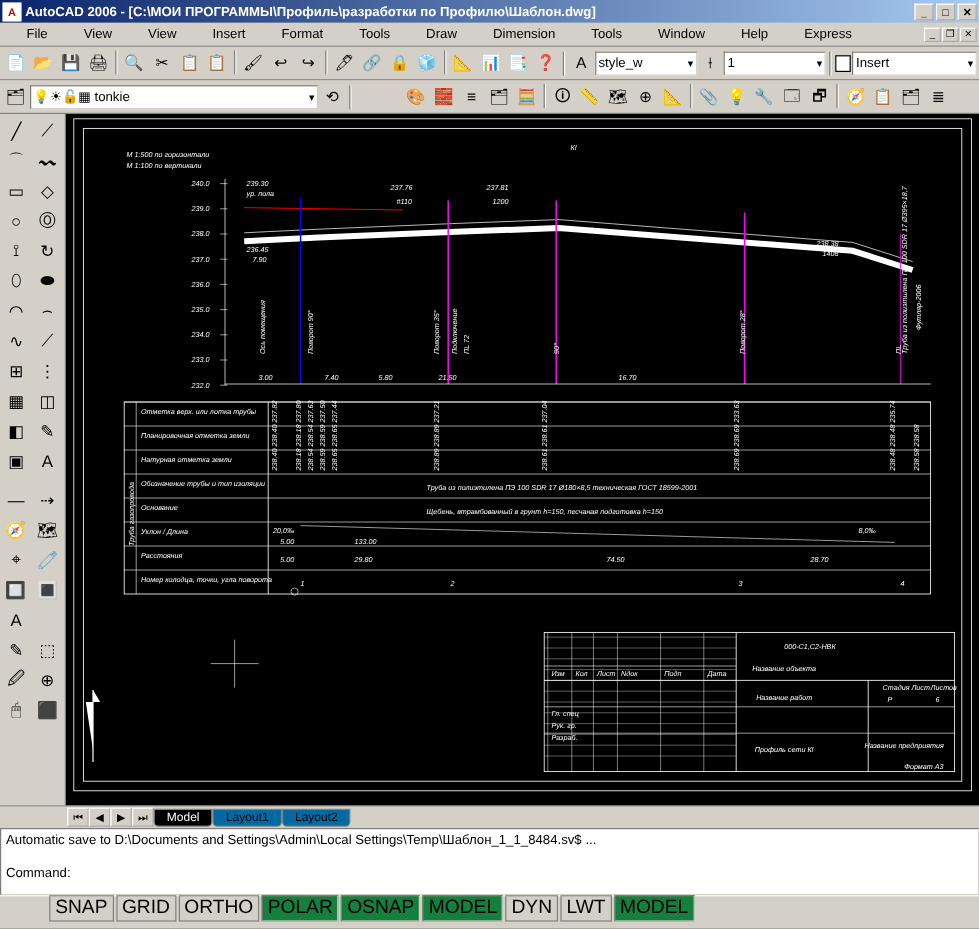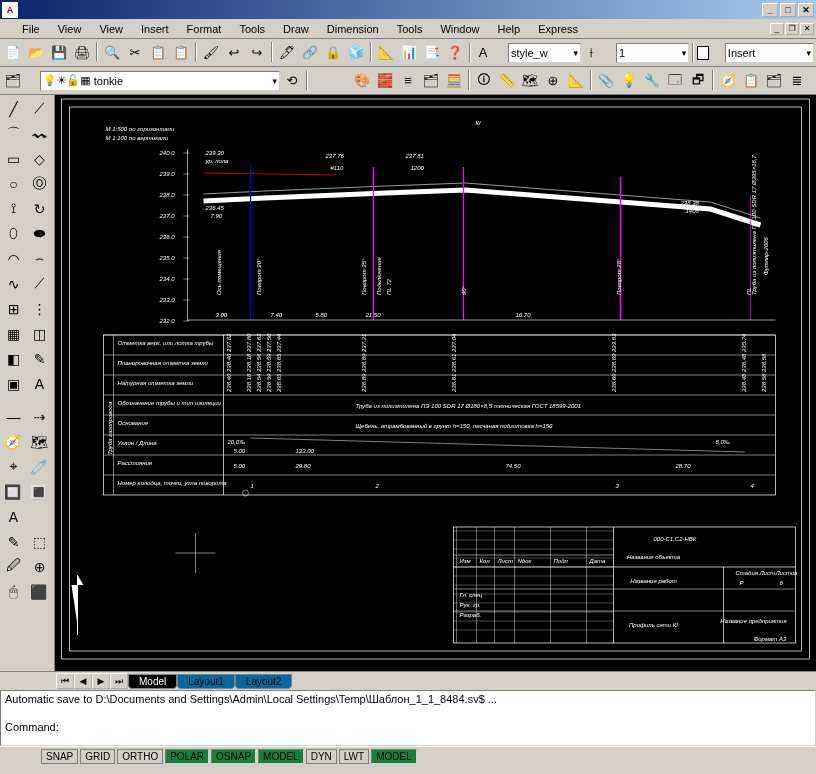--- a/index.html
+++ b/index.html
@@ -3,58 +3,59 @@
 <meta charset="utf-8">
 <style>
 * { box-sizing: border-box; margin: 0; padding: 0; font-family: "MS Sans Serif", Tahoma, sans-serif; font-size: 11px; }
 body { width: 816px; height: 774px; overflow: hidden; background: #d4d0c8; }
 
 .titlebar { height: 19px; background: linear-gradient(to right, #0a246a, #a6caf0); color: #fff; display: flex; align-items: center; padding: 0 2px; font-weight: bold; font-size: 11px; }
 .titlebar .icon { width: 16px; height: 16px; background: #fff; margin-right: 3px; display: flex; align-items: center; justify-content: center; color: #c00; font-size: 9px; }
 .titlebar .btns { margin-left: auto; display: flex; gap: 2px; }
 .titlebar .btns span { width: 16px; height: 14px; background: #d4d0c8; border: 1px outset #fff; display: flex; align-items: center; justify-content: center; color: #000; font-size: 9px; }
 
-.menubar { height: 20px; background: #d4d0c8; display: flex; align-items: center; padding-left: 14px; gap: 2px; border-bottom: 1px solid #808080; }
+.menubar { height: 20px; background: #d4d0c8; display: flex; align-items: center; padding-left: 14px; gap: 14px; border-bottom: 1px solid #808080; }
 .menubar span { padding: 2px 8px; cursor: default; }
 .menubar .mdi { margin-left: auto; display: flex; gap: 1px; padding-right:2px;}
 .menubar .mdi b { width: 14px; height: 12px; background: #d4d0c8; border: 1px outset #fff; font-size: 8px; text-align: center; font-weight: normal; }
 
 .toolbar-row { display: flex; align-items: center; background: #d4d0c8; height: 28px; border-bottom: 1px solid #808080; padding: 0 2px; gap: 1px; flex-wrap: nowrap; overflow: hidden; }
 .tb-btn { width: 22px; height: 22px; border: 1px solid transparent; display: flex; align-items: center; justify-content: center; font-size: 13px; cursor: default; }
 .tb-sep { width: 2px; height: 20px; border-left: 1px solid #808080; border-right: 1px solid #fff; margin: 0 2px; }
-.tb-dropdown { height: 20px; border: 1px inset #d4d0c8; background: #fff; display: flex; align-items: center; padding: 0 2px; position: relative; margin-left: 15px; }
+.tb-dropdown { height: 20px; border: 1px inset #d4d0c8; background: #fff; display: flex; align-items: center; padding: 0 2px; position: relative; }
 .tb-dropdown::after { content: "▾"; position: absolute; right: 2px; font-size: 9px; }
 
 .main-area { display: flex; height: 576px; }
 .left-palette { width: 55px; background: #d4d0c8; display: flex; flex-direction: column; padding: 1px; gap: 0; border-right: 1px solid #808080; }
 .left-palette .prow { display: flex; gap: 1px; }
 .left-palette .tb-btn { width: 25px; height: 25px; font-size: 14px; }
 
 .canvas { flex: 1; background: #000; position: relative; overflow: hidden; }
 .canvas svg { width: 100%; height: 100%; }
 
 .tabs-row { height: 19px; background: #d4d0c8; display: flex; align-items: center; border-top: 1px solid #808080; padding-left: 56px; }
 .tabs-row .nav-btn { width: 18px; height: 16px; border: 1px outset #fff; background: #d4d0c8; display: flex; align-items: center; justify-content: center; font-size: 9px; }
 .tabs-row .tab { padding: 1px 10px; background: #0369a1; border: 1px solid #808080; border-radius: 0 0 4px 4px; font-size: 10px; }
 .tabs-row .tab.active { background: #000; color: #fff; }
 
 .cli { height: 56px; border: 1px inset #d4d0c8; background: #fff; font-family: "Courier New", monospace; font-size: 12px; padding: 2px 4px; margin: 0; overflow: hidden; white-space: pre-wrap; }
 
 .statusbar { height: 20px; background: #d4d0c8; display: flex; align-items: center; border-top: 1px solid #fff; font-size: 11px; }
 .statusbar .cell { padding: 1px 6px; border: 1px inset #d4d0c8; margin: 0 1px; }
-.statusbar .toggle { padding: 1px 4px; border: 1px solid #808080; margin: 0 1px; font-size: 10px; }
+.statusbar .toggle { padding: 1px 4px; border: 1px solid #808080; margin: 0 1px; font-size: 16px; }
 .statusbar .toggle.on { border: 1px inset #d4d0c8; background: #15803d; }
 
 .drtext { font-family: sans-serif; fill: #fff; font-size: 6px; font-style: italic; }
 </style>
 </head>
 <body>
 
 <div class="titlebar">
   <span class="icon">A</span>
+  <span>AutoCAD 2006 - [C:\МОИ ПРОГРАММЫ\Профиль\разработки по Профилю\Шаблон.dwg]</span>
   <div class="btns">
     <span>_</span>
     <span>□</span>
     <span>✕</span>
   </div>
 </div>
 
 <div class="menubar">
   <span>File</span>
   <span>View</span>

